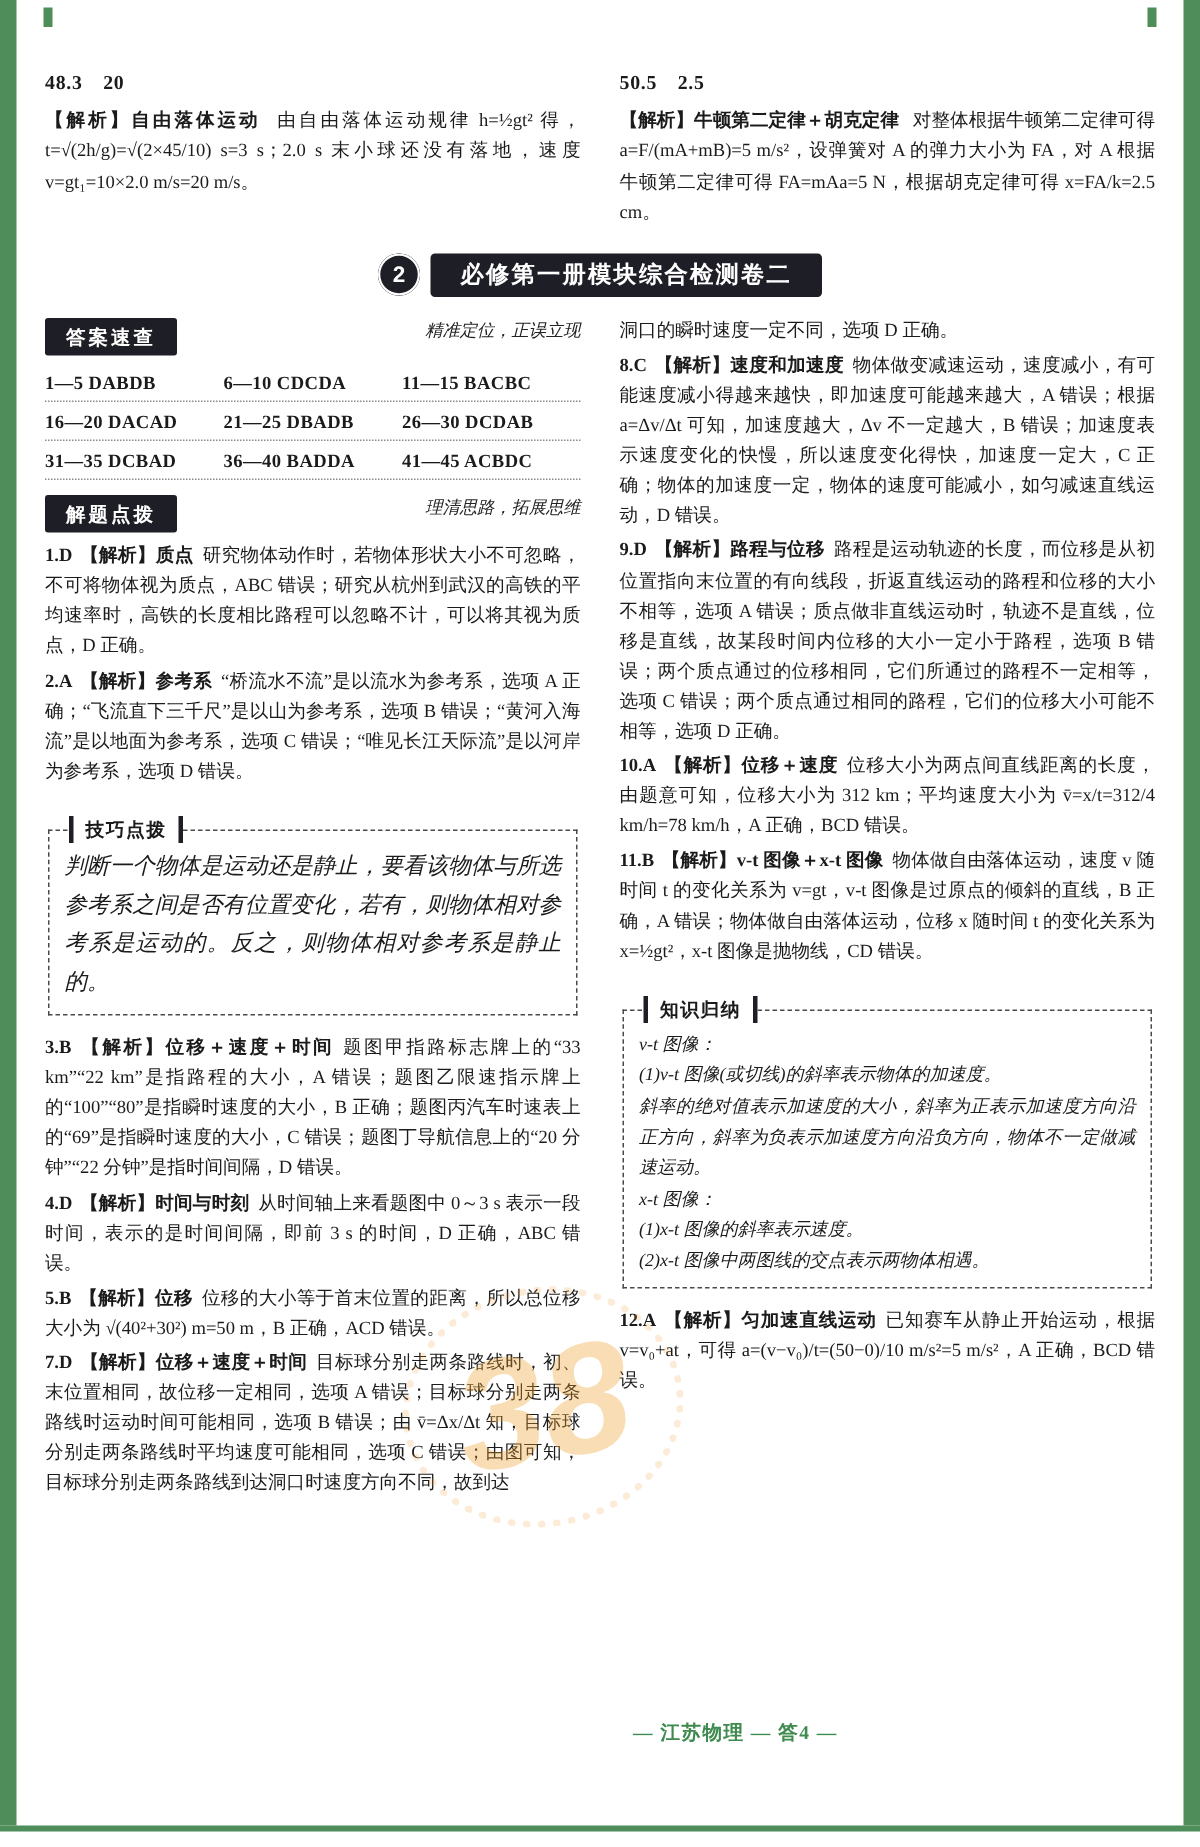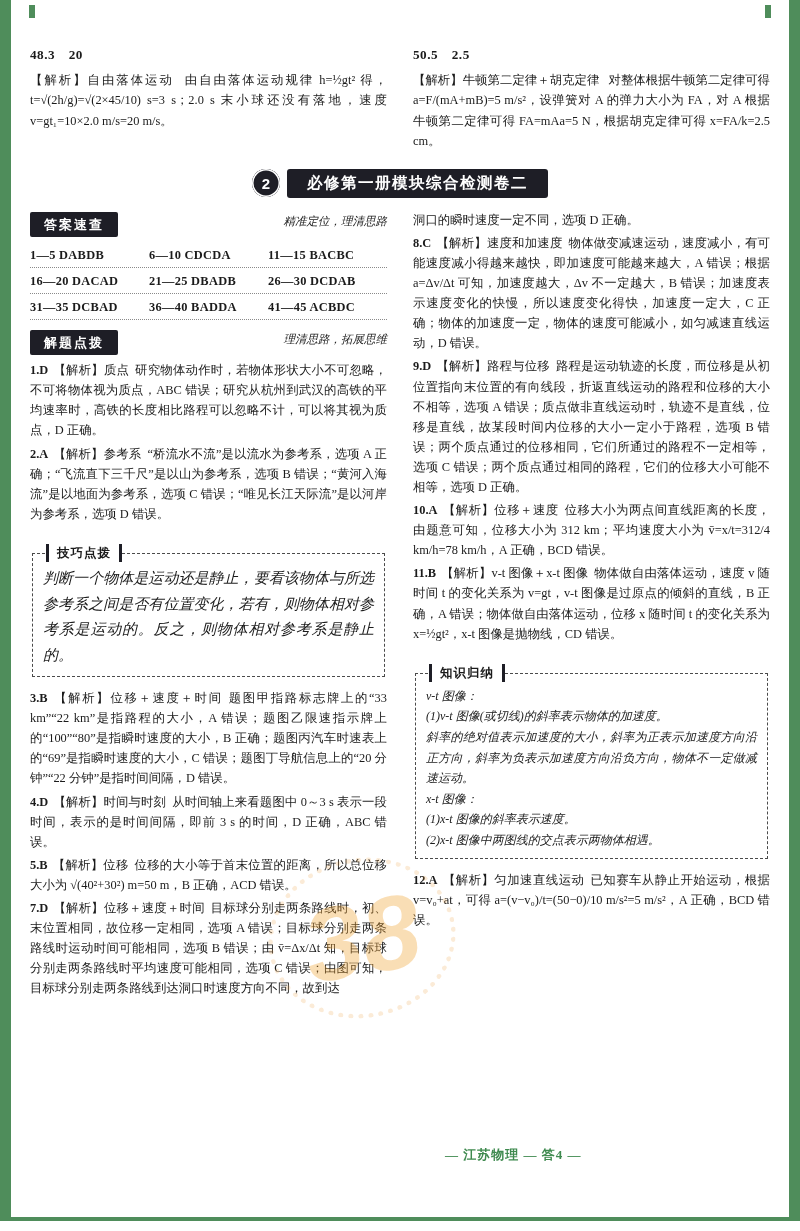--- a/index.html
+++ b/index.html
@@ -15,21 +15,21 @@
   .crop-mark { position:absolute; top:5px; width:6px; height:13px; background:#4f8d5b; z-index:3; }
   .crop-mark.tl { left:29px; } .crop-mark.tr { right:29px; }
 
   .content { position:absolute; left:30px; top:44px; width:740px; z-index:1; }
 
   .cols { display:flex; gap:26px; }
   .col { width:357px; font-size:12.4px; line-height:1.62; text-align:justify; }
 
   .top-ans { font-weight:bold; font-size:13.2px; margin-bottom:5px; letter-spacing:.5px; }
   .para { text-align:justify; }
-  .tag { font-weight:normal; margin-right:6px; }
+  .tag { font-weight:bold; margin-right:6px; }
   .no { font-weight:bold; margin-right:5px; }
 
   .banner { display:flex; align-items:center; justify-content:center; gap:7px; margin:18px 0 12px; }
   .banner-num {
     width:28px; height:28px; border-radius:50%; background:#1e1e26; color:#fff;
     display:flex; align-items:center; justify-content:center;
     font-weight:bold; font-size:15px; font-family:"Liberation Sans",sans-serif;
     box-shadow: inset 0 0 0 1.5px #fff, inset 0 0 0 3px #1e1e26;
   }
   .banner-title {
@@ -65,21 +65,21 @@
   .watermark {
     position:absolute; left:268px; top:858px; width:188px; height:160px; z-index:2;
     display:flex; align-items:center; justify-content:center;
     border:5px dotted rgba(235,150,45,.55); border-radius:50%;
     color:#f0a02a; font-size:104px; font-weight:bold; font-style:italic;
     opacity:.34; transform:rotate(-10deg); pointer-events:none;
     font-family:"Liberation Sans",sans-serif;
   }
 
   .footer {
-    position:absolute; left:445px; top:1146px; z-index:2;
+    position:absolute; left:422px; top:1146px; z-index:2;
     color:#3f8a4f; font-weight:bold; font-size:13px; letter-spacing:1px;
   }
 </style>
 </head>
 <body>
 
 <div class="side-bar left"></div>
 <div class="side-bar right"></div>
 <div class="bottom-line"></div>
 <div class="crop-mark tl"></div>
@@ -110,21 +110,21 @@
     <div class="banner-num">2</div>
     <div class="banner-title">必修第一册模块综合检测卷二</div>
   </div>
 
   <div class="cols">
 
     <div class="col">
 
       <div class="sec-row">
         <span class="sec-label">答案速查</span>
-        <span class="sec-slogan">精准定位，理清思路</span>
+        <span class="sec-slogan">精准定位，正误立现</span>
       </div>
 
       <div class="ans-table">
         <div class="ans-row">
           <span class="ans-cell">1—5 DABDB</span>
           <span class="ans-cell">6—10 CDCDA</span>
           <span class="ans-cell">11—15 BACBC</span>
         </div>
         <div class="ans-row">
           <span class="ans-cell">16—20 DACAD</span>

